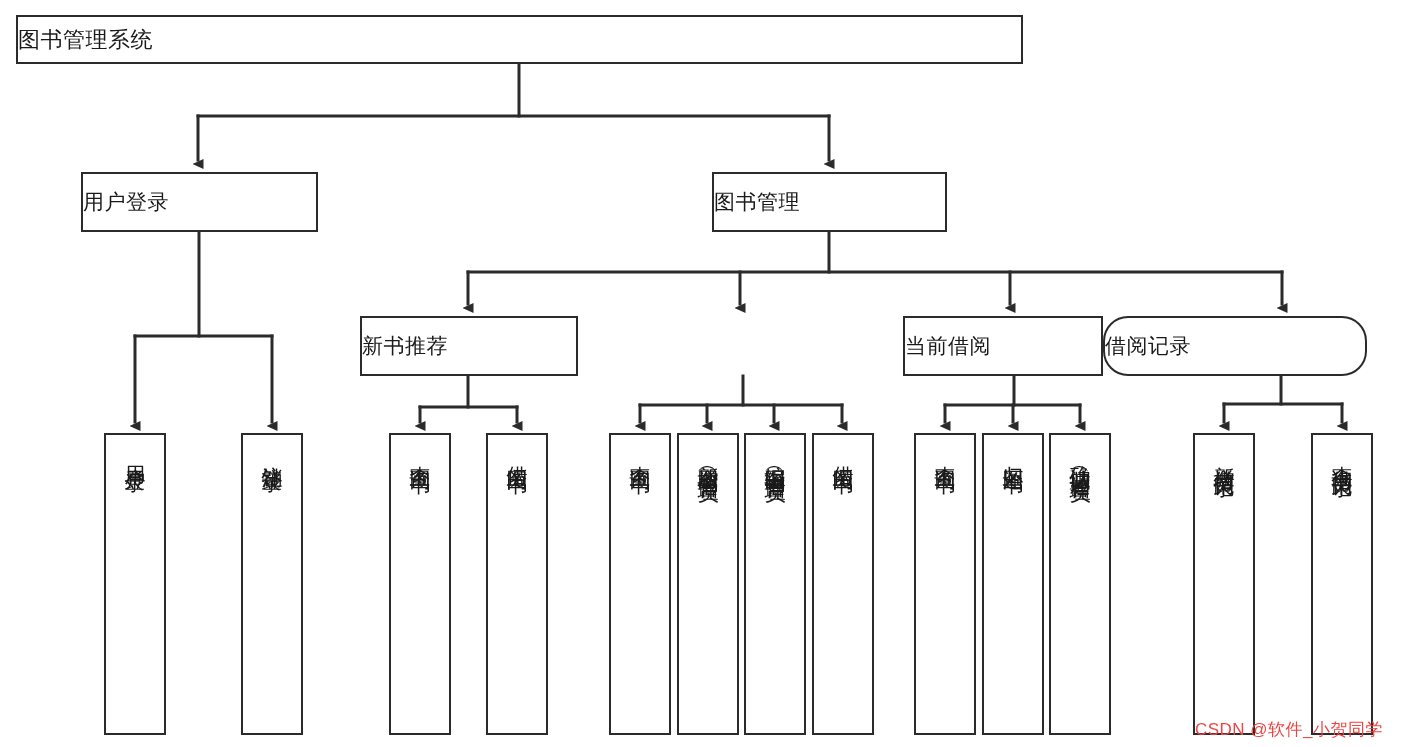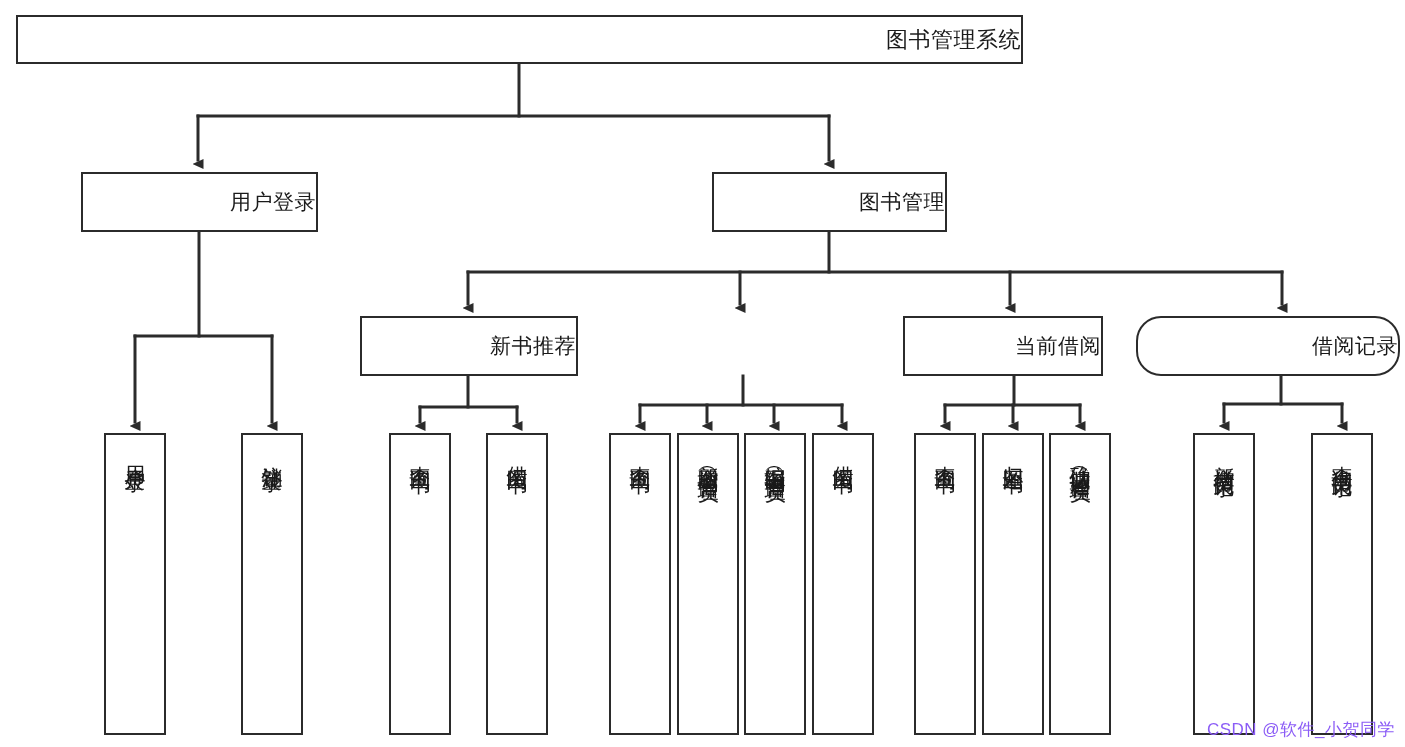--- a/index.html
+++ b/index.html
@@ -24,21 +24,21 @@
     width: 1405px;
     height: 747px;
   }
   .node {
     position: absolute;
     box-sizing: border-box;
     background: #ffffff;
     border: 2px solid #2b2b2b;
     display: flex;
     align-items: center;
-    justify-content: flex-end;
+    justify-content: flex-start;
     overflow: hidden;
   }
   .node-label {
     color: #1a1a1a;
     text-align: center;
     line-height: 1.18;
     letter-spacing: 0.5px;
     white-space: nowrap;
   }
   .node.horiz .node-label {
@@ -55,24 +55,24 @@
   .node.vert .node-label {
     writing-mode: vertical-rl;
     text-orientation: upright;
     font-size: 21px;
     line-height: 1.05;
     letter-spacing: 2.5px;
     white-space: normal;
   }
   #watermark {
     position: absolute;
-    right: 10px;
+    right: 22px;
     bottom: 6px;
     font-size: 17px;
-    color: #8b5cf6;
+    color: #ef4444;
     letter-spacing: 0.5px;
     white-space: nowrap;
     pointer-events: none;
   }
 </style>
 </head>
 <body>
 
 <div id="canvas">
 
@@ -136,21 +136,21 @@
   <div class="node horiz" style="left:360px; top:316px; width:218px; height:60px;">
     <span class="node-label">新书推荐</span>
   </div>
 
   <div class="node horiz" style="left:712px; top:172px; width:235px; height:60px;">
     <span class="node-label">图书管理</span>
   </div>
   <div class="node horiz" style="left:903px; top:316px; width:200px; height:60px;">
     <span class="node-label">当前借阅</span>
   </div>
-  <div class="node horiz" style="left:1136px; top:316px; width:264px; height:60px;border-radius:25px;">
+  <div class="node horiz" style="left:1103px; top:316px; width:264px; height:60px;border-radius:25px;">
     <span class="node-label">借阅记录</span>
   </div>
 
   <div class="node vert" style="left:104px; top:433px; width:62px; height:302px;">
     <span class="node-label">用户登录</span>
   </div>
   <div class="node vert" style="left:241px; top:433px; width:62px; height:302px;">
     <span class="node-label">注销登录</span>
   </div>
 

